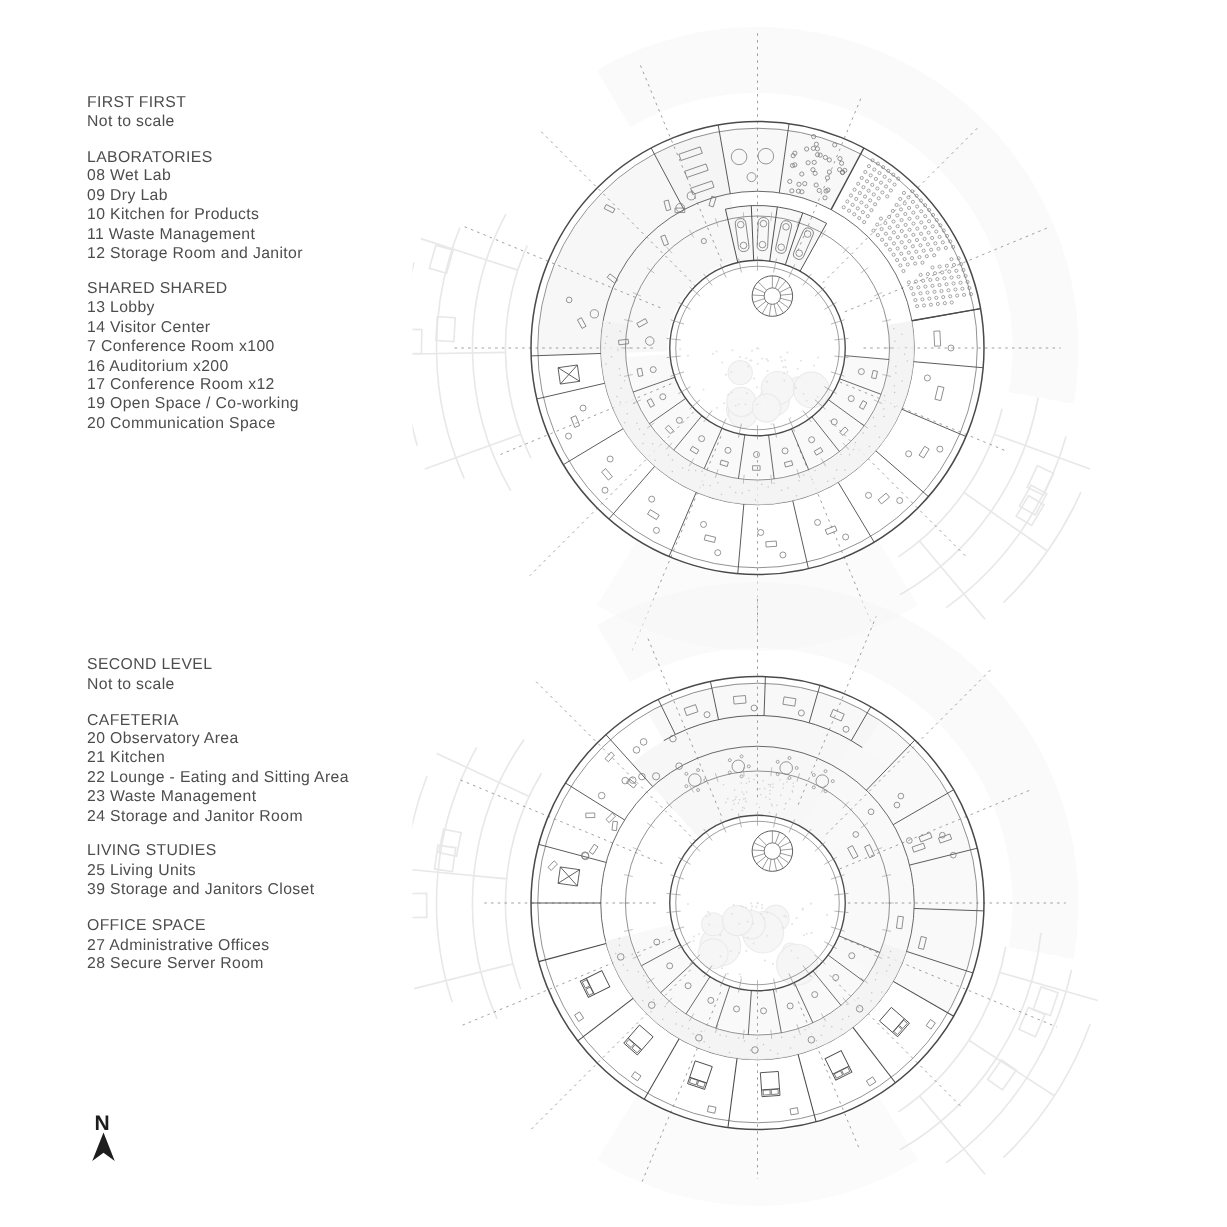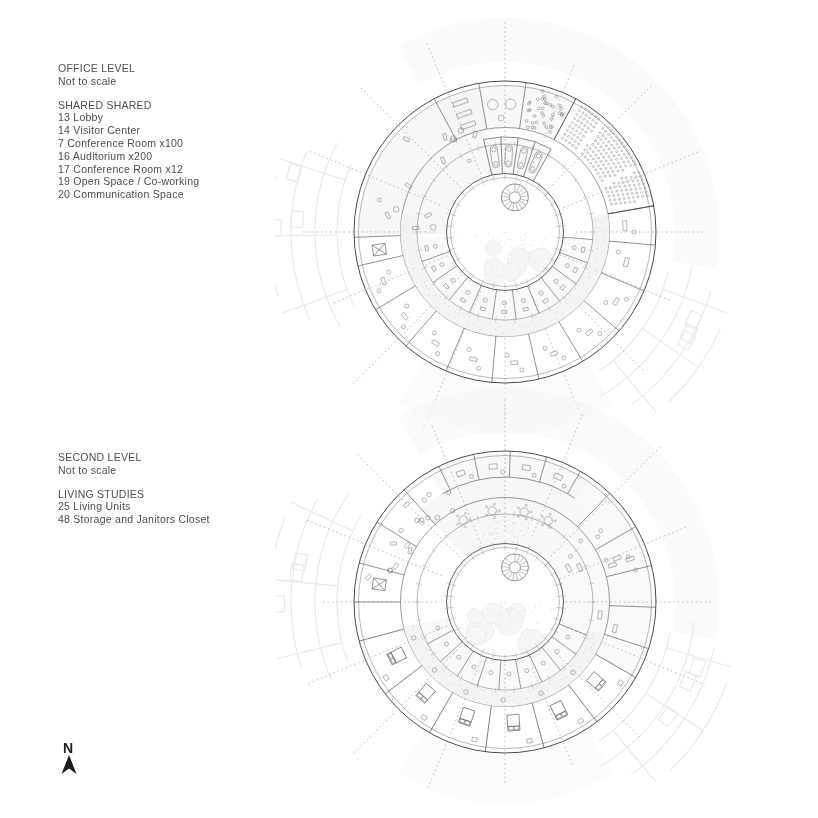--- a/index.html
+++ b/index.html
@@ -12,41 +12,62 @@
   .plan-svg{position:absolute;width:460px;height:460px;}
   .north{position:absolute;left:52px;top:736px;width:34px;height:56px;}
   .north text{font-family:"Liberation Sans",sans-serif;font-weight:bold;font-size:14px;fill:#1d1d1d;}
 </style>
 </head>
 <body>
 
 <div class="stage">
 
   <div class="legend" style="top:62px">
-    <div class="lg-title">OFFICE LEVEL</div>
+    <div class="lg-title">FIRST FIRST</div>
     <div class="lg-subtitle">Not to scale</div>
+    <div class="lg-section">
+      <div class="lg-heading">LABORATORIES</div>
+      <div class="lg-line">08 Wet Lab</div>
+      <div class="lg-line">09 Dry Lab</div>
+      <div class="lg-line">10 Kitchen for Products</div>
+      <div class="lg-line">11 Waste Management</div>
+      <div class="lg-line">12 Storage Room and Janitor</div>
+    </div>
     <div class="lg-section">
       <div class="lg-heading">SHARED SHARED</div>
       <div class="lg-line">13 Lobby</div>
       <div class="lg-line">14 Visitor Center</div>
       <div class="lg-line">7 Conference Room x100</div>
       <div class="lg-line">16 Auditorium x200</div>
       <div class="lg-line">17 Conference Room x12</div>
       <div class="lg-line">19 Open Space / Co-working</div>
       <div class="lg-line">20 Communication Space</div>
     </div>
   </div>
 
-  <div class="legend" style="top:451px">
+  <div class="legend" style="top:437px">
     <div class="lg-title">SECOND LEVEL</div>
     <div class="lg-subtitle">Not to scale</div>
     <div class="lg-section">
+      <div class="lg-heading">CAFETERIA</div>
+      <div class="lg-line">20 Observatory Area</div>
+      <div class="lg-line">21 Kitchen</div>
+      <div class="lg-line">22 Lounge - Eating and Sitting Area</div>
+      <div class="lg-line">23 Waste Management</div>
+      <div class="lg-line">24 Storage and Janitor Room</div>
+    </div>
+    <div class="lg-section">
       <div class="lg-heading">LIVING STUDIES</div>
       <div class="lg-line">25 Living Units</div>
-      <div class="lg-line">48 Storage and Janitors Closet</div>
+      <div class="lg-line">39 Storage and Janitors Closet</div>
+    </div>
+    <div class="lg-section">
+      <div class="lg-heading">OFFICE SPACE</div>
+      <div class="lg-line">27 Administrative Offices</div>
+      <div class="lg-line">28 Secure Server Room</div>
     </div>
   </div>
 
   <svg id="plan-first" class="plan-svg" style="left:275px;top:2px" viewBox="-230 -230 460 460">
       <path d="M-85,-147.22 A170,170 0 0 1 167.42,29.52 L210.75,37.16 A214,214 0 0 0 -107,-185.33 Z" fill="#f6f6f6" opacity="0.6" stroke="none"></path>
       <path d="M80.55,128.9 A152,152 0 0 1 -80.55,128.9 L-107.04,171.31 A202,202 0 0 0 107.04,171.31 Z" fill="#f8f8f8" opacity="0.6" stroke="none"></path>
       <g stroke="#e7e7e7" fill="none" stroke-width="1.1" opacity="0.95">
         <path d="M-151,73.65 A168,168 0 0 1 -153.48,-68.33"></path>
         <path d="M-164.54,95 A190,190 0 0 1 -167.76,-89.2"></path>
         <path d="M-195.5,87.04 A214,214 0 0 1 -198.42,-80.17"></path>

